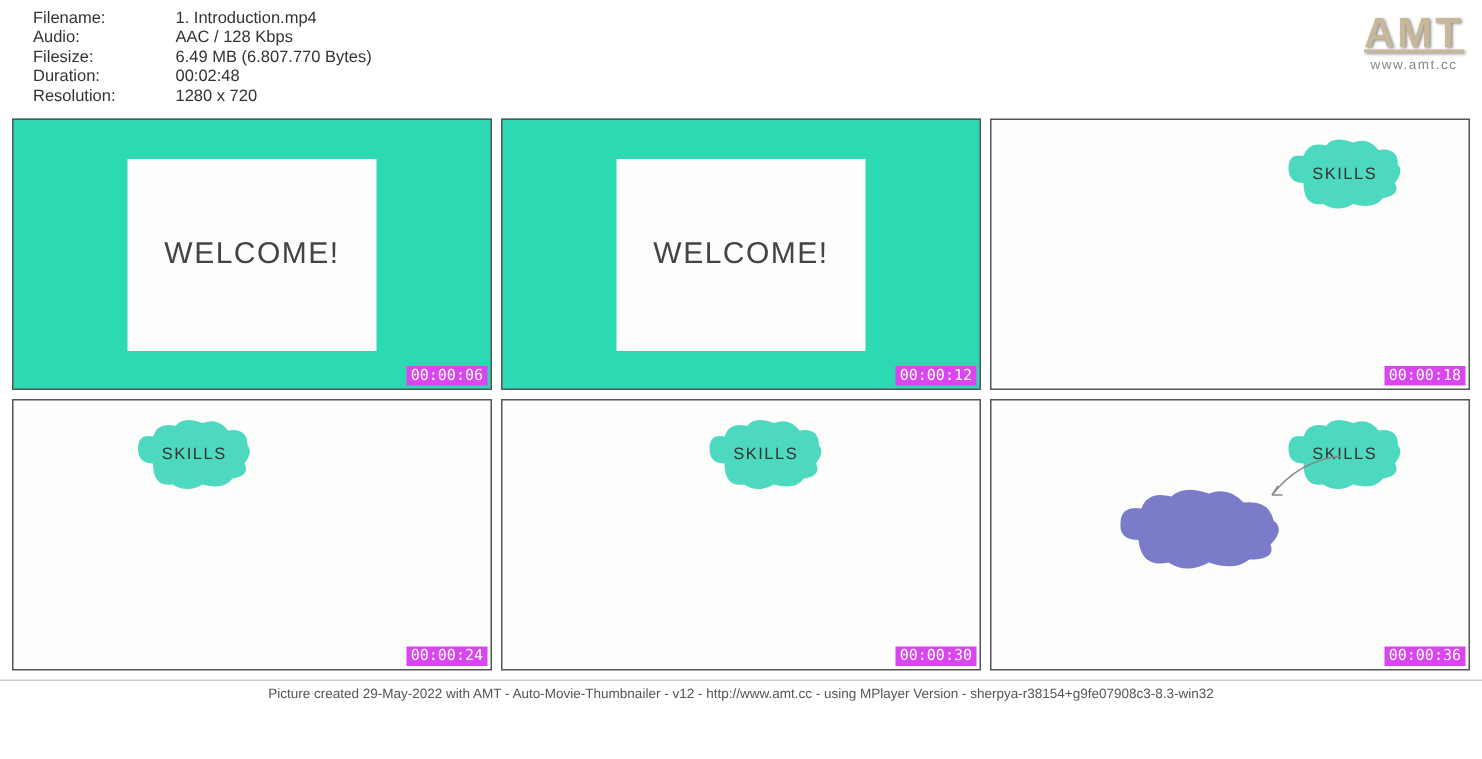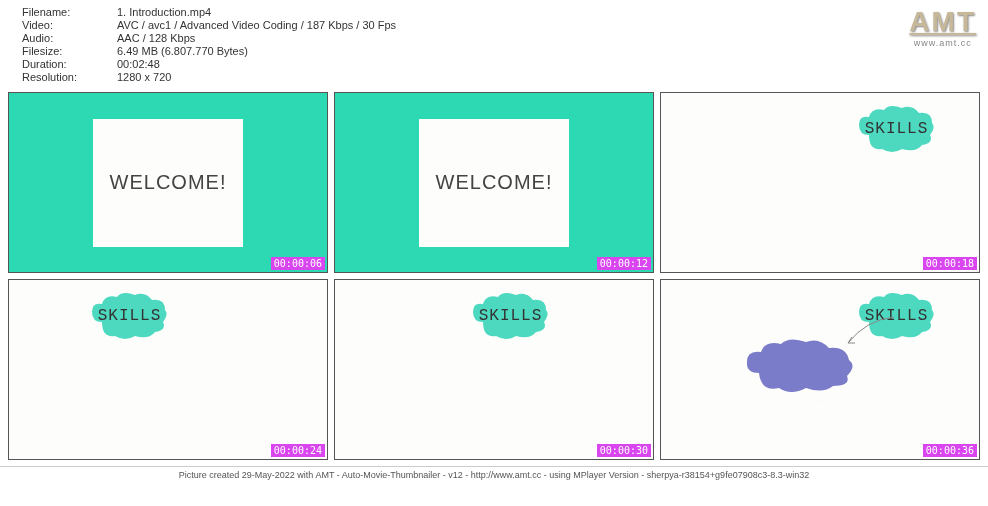--- a/index.html
+++ b/index.html
@@ -6,43 +6,39 @@
 body { width: 988px; height: 506px; font-family: Arial, sans-serif; background: #fff; position: relative; }
 .header { padding: 6px 10px 4px 10px; font-size: 11px; color: #333; position: relative; }
 .header-row { display: flex; margin-bottom: 1px; padding-left: 12px; }
 .header-label { width: 95px; }
 .logo { position: absolute; top: 6px; right: 12px; text-align: center; }
 .logo-text { font-size: 28px; font-weight: bold; color: #c8b89a; text-shadow: 1px 1px 2px #888; letter-spacing: 2px; text-decoration: underline; }
 .logo-url { font-size: 9px; color: #888; letter-spacing: 1px; }
 .grid { display: grid; grid-template-columns: repeat(3, 1fr); gap: 6px; padding: 4px 8px; }
 .thumb { position: relative; height: 181px; border: 1px solid #555; background: #fdfdfb; overflow: hidden; }
 .thumb-green { background: #2dd9b3; display: flex; align-items: center; justify-content: center; }
-.white-box { background: #fdfdfb; width: 150px; height: 128px; display: flex; align-items: center; justify-content: center; }
+.white-box { background: #fdfdfb; width: 166px; height: 128px; display: flex; align-items: center; justify-content: center; }
 .welcome { font-family: 'Arial Narrow', sans-serif; font-size: 20px; letter-spacing: 1px; color: #444; font-weight: 300; }
 .skills-cloud { position: absolute; top: 12px; right: 40px; width: 85px; height: 48px; }
 .cloud-shape { fill: #4dd9c0; }
-.cloud-label { position: absolute; top: 50%; left: 50%; transform: translate(-50%, -50%); font-size: 16px; color: #333; letter-spacing: 1px; font-family: Liberation Mono, monospace; }
+.cloud-label { position: absolute; top: 50%; left: 50%; transform: translate(-50%, -50%); font-size: 11px; color: #333; letter-spacing: 1px; font-family: Liberation Sans, sans-serif; }
 .purple-cloud { position: absolute; top: 58px; left: 80px; width: 120px; height: 55px; }
 .purple-shape { fill: #7b7cc9; }
 .purple-label { position: absolute; top: 50%; left: 50%; transform: translate(-50%, -50%); font-size: 8px; color: #fff; text-align: center; line-height: 1.2; font-family: 'Arial Narrow', sans-serif; white-space: nowrap; margin-top: 36px; }
 .arrow-line { position: absolute; top: 35px; left: 185px; width: 50px; height: 30px; }
 .timestamp { position: absolute; bottom: 2px; right: 2px; background: #d946ef; color: #fff; font-size: 10px; padding: 1px 3px; font-family: monospace; }
 .footer { text-align: center; font-size: 9px; color: #555; padding: 3px 12px; border-top: 1px solid #ccc; margin-top: 2px; }
 </style>
 </head>
 <body>
 
 <div class="header">
   <div class="header-row">
     <span class="header-label">Filename:</span>
     <span>1. Introduction.mp4</span>
-  </div>
-  <div class="header-row">
-    <span class="header-label">Video:</span>
-    <span>AVC / avc1 / Advanced Video Coding / 187 Kbps / 30 Fps</span>
   </div>
   <div class="header-row">
     <span class="header-label">Audio:</span>
     <span>AAC / 128 Kbps</span>
   </div>
   <div class="header-row">
     <span class="header-label">Filesize:</span>
     <span>6.49 MB (6.807.770 Bytes)</span>
   </div>
   <div class="header-row">

